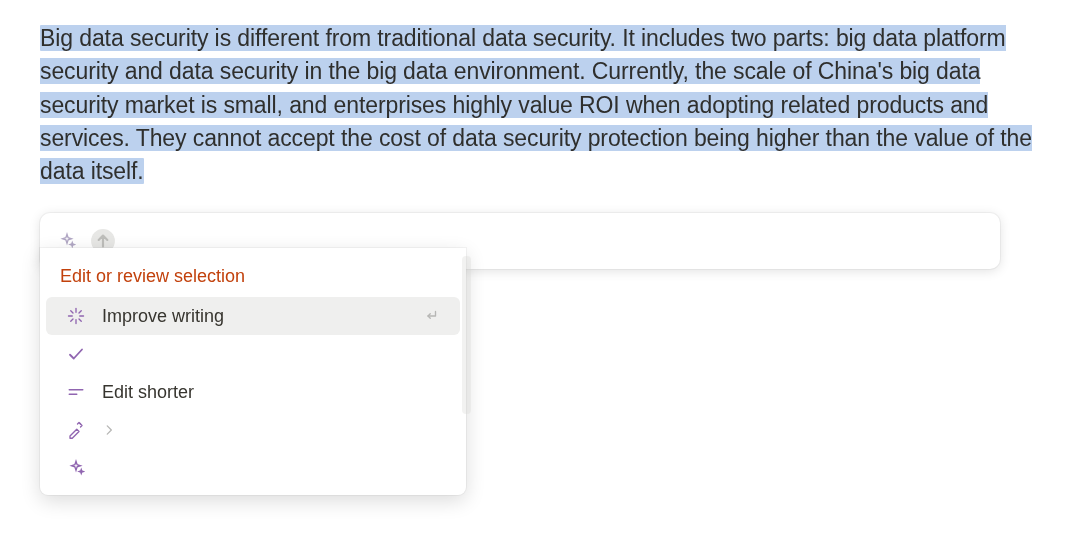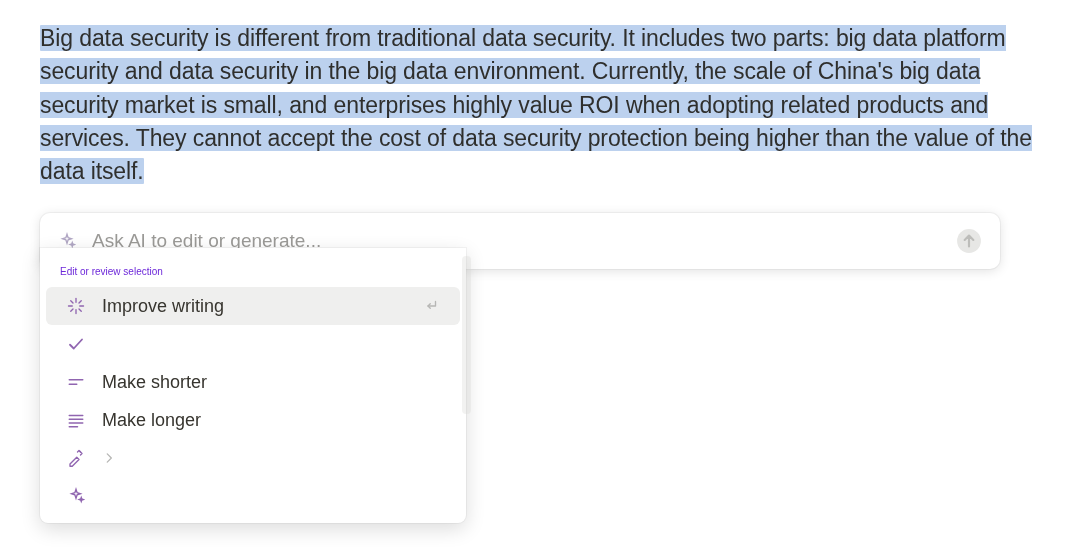--- a/index.html
+++ b/index.html
@@ -64,22 +64,22 @@
     position:absolute;
     left:40px;
     top:248px;
     width:426px;
     background:#ffffff;
     border-radius:0 0 8px 8px;
     box-shadow:0 6px 20px rgba(0,0,0,0.14), 0 0 0 1px rgba(0,0,0,0.04);
     padding:12px 0 8px 0;
   }
   .dropdown .section-title{
-    font-size:10px;
-    color:#6d28d9;
+    font-size:18px;
+    color:#c2410c;
     padding:6px 20px 10px 20px;
   }
   .dropdown .scrollstub{
     position:absolute;
     right:-5px;
     top:8px;
     width:9px;
     height:158px;
     background:#d9d9d7;
     border-radius:4px;
@@ -128,21 +128,20 @@
     <span class="hl">Big data security is different from traditional data security. It includes two parts: big data platform security and data security in the big data environment. Currently, the scale of China's big data security market is small, and enterprises highly value ROI when adopting related products and services. They cannot accept the cost of data security protection being higher than the value of the data itself.</span>
   </div>
 
   <div class="ai-bar">
     <span>
       <svg width="18" height="18" viewBox="0 0 24 24" fill="none" stroke="#b1a7c4" stroke-width="1.8">
         <path d="M12 3l1.5 4.5L18 9l-4.5 1.5L12 15l-1.5-4.5L6 9l4.5-1.5L12 3z"></path>
         <path d="M19 14l.7 2 2 .7-2 .7-.7 2-.7-2-2-.7 2-.7.7-2z"></path>
       </svg>
     </span>
-    <input type="text" placeholder="Ask AI to edit or generate..." value="" style="">
     <span>
       <svg width="26" height="26" viewBox="0 0 24 24">
         <circle cx="12" cy="12" r="11" fill="#e7e7e5"></circle>
         <path d="M12 7l0 10M12 7l-4 4M12 7l4 4" stroke="#bdbdba" stroke-width="2" fill="none" stroke-linecap="round" stroke-linejoin="round"></path>
       </svg>
     </span>
   </div>
 </div>
 
 <div class="dropdown">
@@ -177,32 +176,21 @@
   </svg>
 </span>
       </div>
       <div class="menu-item">
         <span class="mi-icon">
   <svg width="18" height="18" viewBox="0 0 24 24" fill="none" stroke="currentColor" stroke-width="2" stroke-linecap="round">
     <line x1="3" y1="9" x2="21" y2="9"></line>
             <line x1="3" y1="15" x2="13" y2="15"></line>
   </svg>
 </span>
-        <span class="mi-label">Make shorter</span>
-      </div>
-      <div class="menu-item">
-        <span class="mi-icon">
-  <svg width="18" height="18" viewBox="0 0 24 24" fill="none" stroke="currentColor" stroke-width="2" stroke-linecap="round">
-    <line x1="3" y1="6" x2="21" y2="6"></line>
-            <line x1="3" y1="11" x2="21" y2="11"></line>
-    <line x1="3" y1="16" x2="21" y2="16"></line>
-            <line x1="3" y1="21" x2="14" y2="21"></line>
-  </svg>
-</span>
-        <span class="mi-label">Make longer</span>
+        <span class="mi-label">Edit shorter</span>
       </div>
       <div class="menu-item">
         <span class="mi-icon">
   <svg width="18" height="18" viewBox="0 0 24 24" fill="none" stroke="currentColor" stroke-width="1.8" stroke-linecap="round" stroke-linejoin="round">
     <path d="M4 20l9-9 3 3-9 9H4v-3z"></path>
     <path d="M14 4l2-2 4 4-2 2"></path>
     <path d="M17 3l1 1"></path>
   </svg>
 </span>
         <span class="mi-tail">

